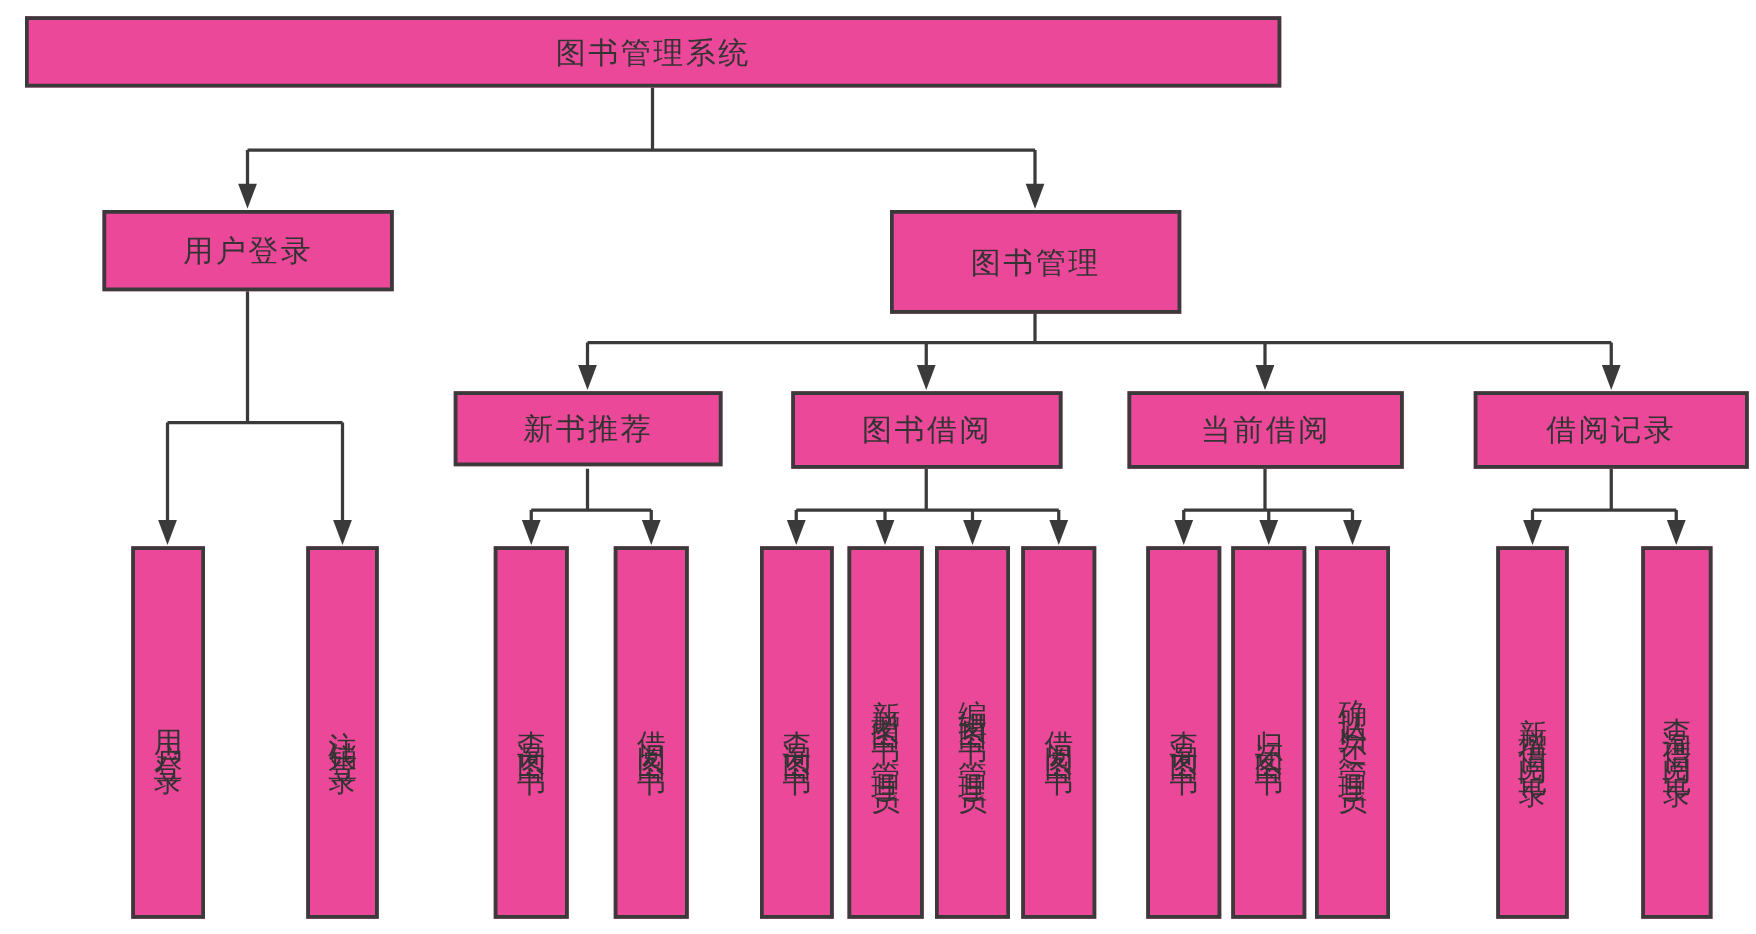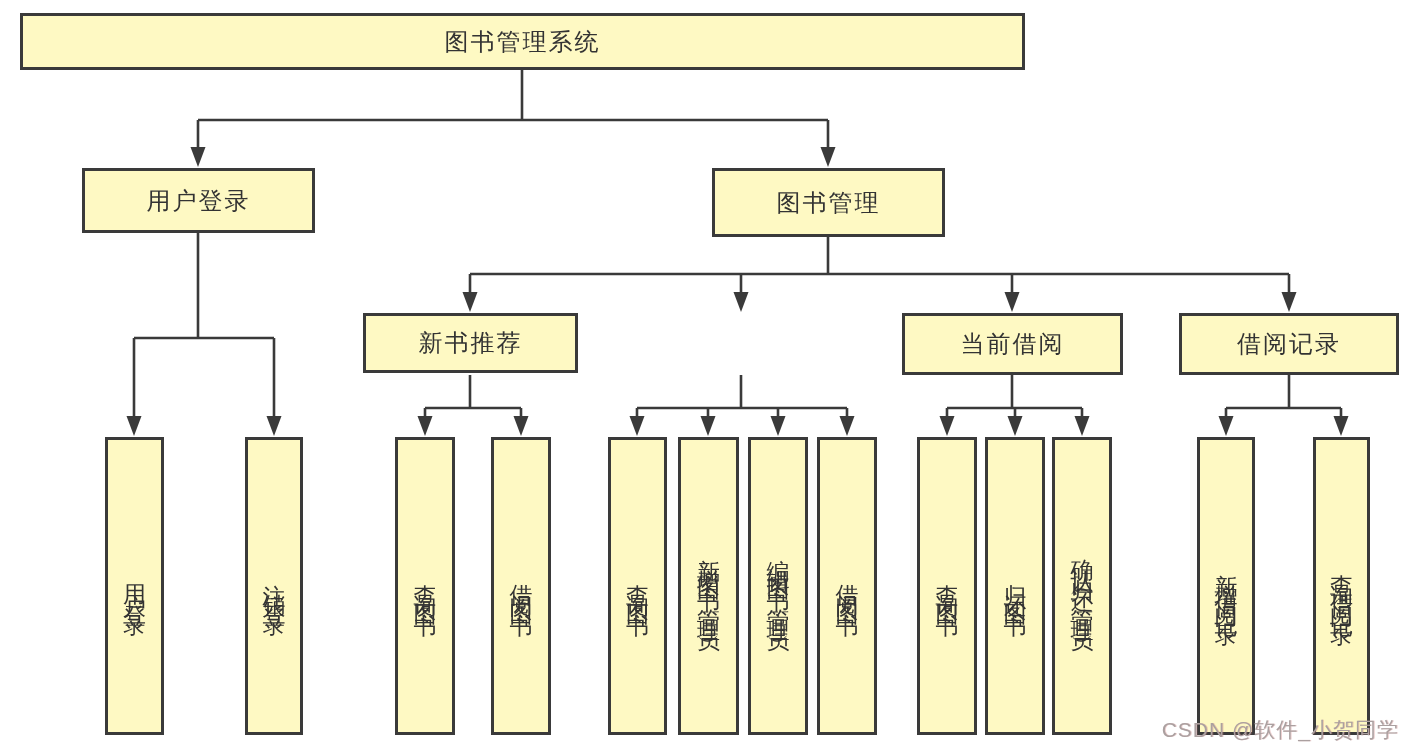--- a/index.html
+++ b/index.html
@@ -17,21 +17,21 @@
   }
   #connectors {
     position: absolute;
     left: 0; top: 0;
     width: 1405px; height: 747px;
     pointer-events: none;
   }
   .node {
     position: absolute;
     box-sizing: border-box;
-    background: #fef9c3;
+    background: #ec4899;
     border: 3px solid #3a3a3a;
     display: flex;
     align-items: center;
     justify-content: center;
     color: #333333;
     z-index: 2;
   }
   .node.h {
     font-size: 24px;
     letter-spacing: 2px;
@@ -110,32 +110,34 @@
       <polygon points="1007.5,416 1022.5,416 1015,436" fill="#3a3a3a"></polygon>
       <line x1="1082" y1="408" x2="1082" y2="421" stroke="#3a3a3a" stroke-width="2.6"></line>
       <polygon points="1074.5,416 1089.5,416 1082,436" fill="#3a3a3a"></polygon>
       <line x1="1289" y1="375" x2="1289" y2="408" stroke="#3a3a3a" stroke-width="2.6"></line>
       <line x1="1226" y1="408" x2="1341" y2="408" stroke="#3a3a3a" stroke-width="2.6"></line>
       <line x1="1226" y1="408" x2="1226" y2="421" stroke="#3a3a3a" stroke-width="2.6"></line>
       <polygon points="1218.5,416 1233.5,416 1226,436" fill="#3a3a3a"></polygon>
       <line x1="1341" y1="408" x2="1341" y2="421" stroke="#3a3a3a" stroke-width="2.6"></line>
       <polygon points="1333.5,416 1348.5,416 1341,436" fill="#3a3a3a"></polygon>
     </svg>
-  <div id="watermark">CSDN @软件_小贺同学</div>
 <div class="node h" style="left: 20px; top: 13px; width: 1005px; height: 57px;">
       <span class="htext">图书管理系统</span>
     </div>
     <div class="node h" style="left: 82px; top: 168px; width: 233px; height: 65px;">
       <span class="htext">用户登录</span>
     </div>
-    <div class="node h" style="left: 712px; top: 168px; width: 233px; height: 69px;">
+    <div class="node h" style="left: 712px; top: 168px; width: 233px; height: 83px;">
       <span class="htext">图书管理</span>
     </div>
     <div class="node h" style="left: 363px; top: 313px; width: 215px; height: 60px;">
       <span class="htext">新书推荐</span>
+    </div>
+    <div class="node h" style="left: 633px; top: 313px; width: 217px; height: 62px;">
+      <span class="htext">图书借阅</span>
     </div>
     <div class="node h" style="left: 1179px; top: 313px; width: 220px; height: 62px;">
       <span class="htext">借阅记录</span>
     </div>
     <div class="node h" style="left: 902px; top: 313px; width: 221px; height: 62px;">
       <span class="htext">当前借阅</span>
     </div>
     <div class="node v" style="left: 105px; top: 437px; width: 59px; height: 298px;">
       <span class="vtext">用户登录</span>
     </div>

